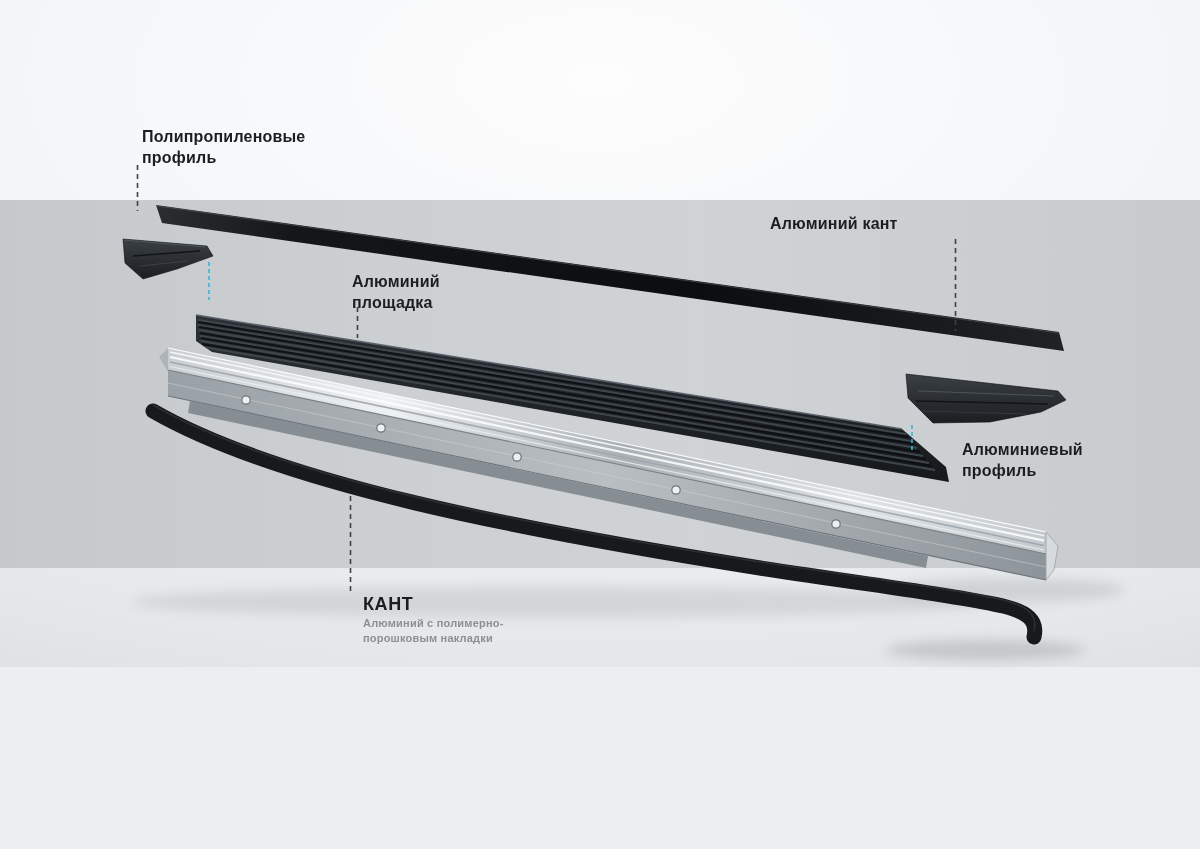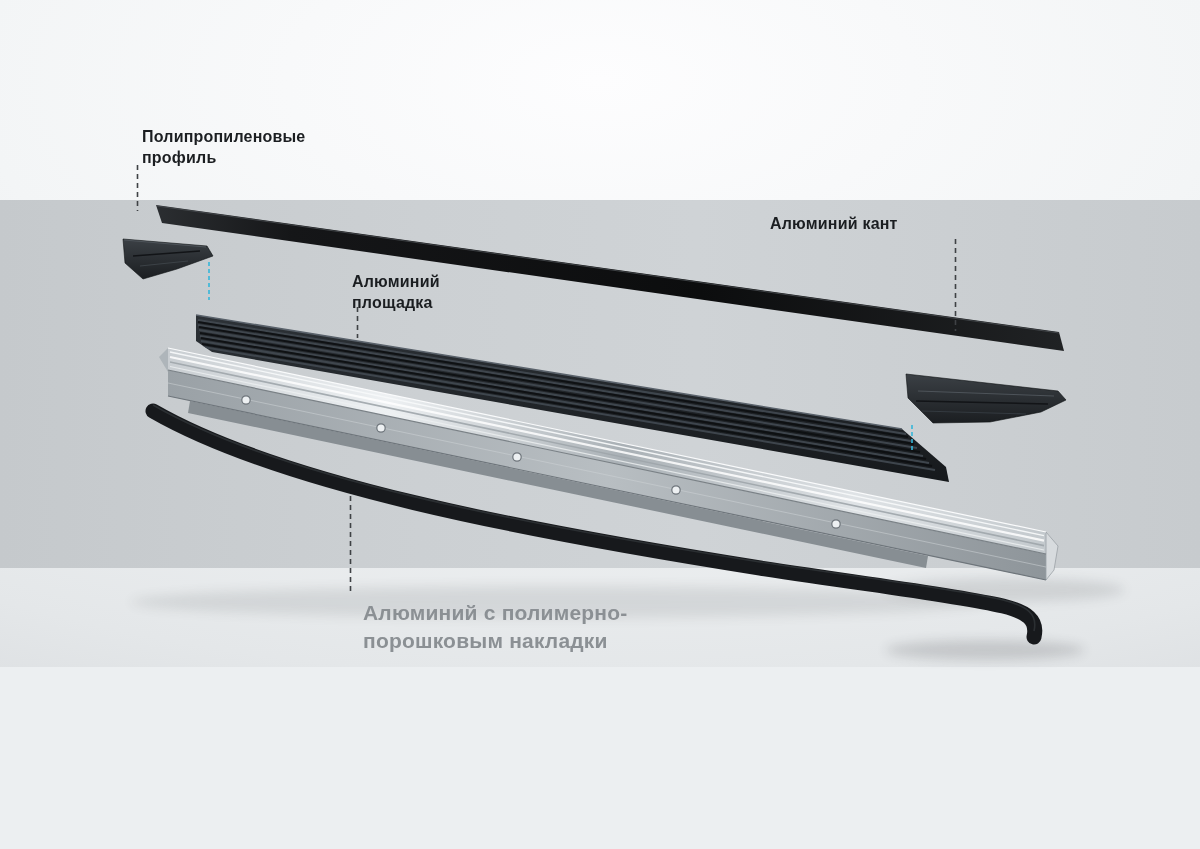--- a/index.html
+++ b/index.html
@@ -17,21 +17,21 @@
   .label{
     position:absolute;color:#1b1e21;font-weight:700;font-size:16px;
     line-height:1.3;letter-spacing:.2px;white-space:nowrap;
   }
   .lbl-poly{left:142px;top:127px}
   .lbl-edge{left:770px;top:214px}
   .lbl-pad{left:352px;top:272px}
   .lbl-alu{left:962px;top:440px}
   .lbl-kant{left:363px;top:593px}
   .kant-title{display:block;font-size:18px;letter-spacing:.6px}
-  .kant-sub{display:block;color:#8b9094;font-size:21px;line-height:1.35;margin-top:6px;font-weight:700}
+  .kant-sub{display:block;color:#8b9094;font-size:11px;line-height:1.35;font-weight:700}
 </style>
 </head>
 <body>
 
 <div class="stage">
 
   <div class="band"></div>
 
   <svg class="art" width="1200" height="849" viewBox="0 0 1200 849" aria-hidden="true">
     <defs>
@@ -161,21 +161,26 @@
 
   <div class="label lbl-edge">
     <span>Алюминий кант</span>
   </div>
 
   <div class="label lbl-pad">
     <span>Алюминий</span><br>
     <span>площадка</span>
   </div>
 
+  <div class="label lbl-alu">
+    <span>Алюминиевый</span><br>
+    <span>профиль</span>
+  </div>
 
   <div class="label lbl-kant">
+    <span class="kant-title">КАНТ</span>
     <span class="kant-sub">
       <span>Алюминий с полимерно-</span><br>
       <span>порошковым накладки</span>
     </span>
   </div>
 
 </div>
 
 </body></html>

